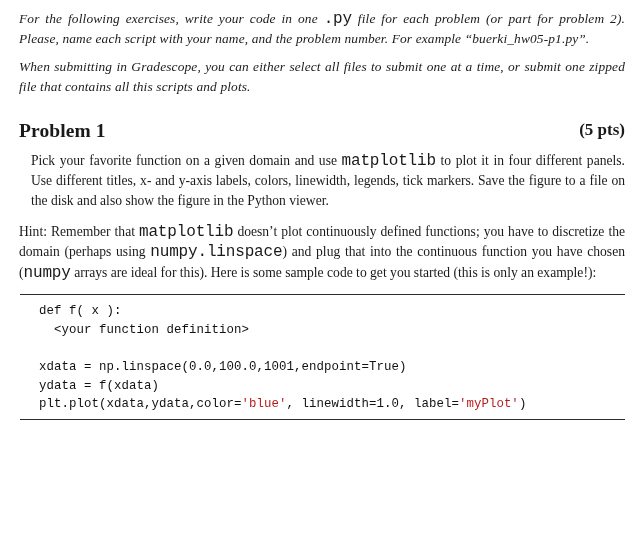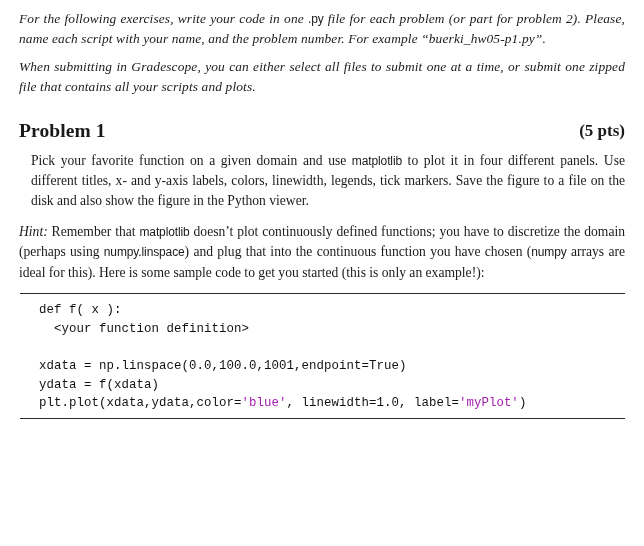--- a/index.html
+++ b/index.html
@@ -34,30 +34,30 @@
     font-size: 13.4px;
     line-height: 19.2px;
     text-align: justify;
     text-justify: inter-word;
     margin: 0 0 9px 0;
     letter-spacing: 0.01em;
   }
   p.intro:last-of-type { margin-bottom: 0; }
 
   code.mono, .mono {
-    font-family: Liberation Sans, sans-serif;
+    font-family: Liberation Mono, monospace;
     font-style: normal;
-    font-size: 12px;
+    font-size: 16px;
     letter-spacing: -0.01em;
   }
 
   
   .section-head {
     display: flex;
-    align-items: center;
+    align-items: flex-start;
     justify-content: space-between;
     margin: 24px 0 9px 0;
   }
   .section-head .title {
     font-size: 19.5px;
     font-weight: bold;
     letter-spacing: 0.005em;
   }
   .section-head .points {
     font-size: 17px;
@@ -74,21 +74,20 @@
     margin: 0 0 11px 12px;
   }
   p.hint {
     font-size: 13.6px;
     line-height: 19.6px;
     text-align: justify;
     text-justify: inter-word;
     margin: 0 0 11px 0;
   }
   .hint-label {
-    font-style: italic;
   }
 
   
   .listing {
     margin: 6px 0 0 0;
     padding: 0;
   }
   .rule {
     height: 0;
     border-top: 1.4px solid #2b2b2b;
@@ -100,31 +99,31 @@
     font-family: "Liberation Mono", "DejaVu Sans Mono", monospace;
     font-size: 12.4px;
     line-height: 18.6px;
     margin: 7px 0 5px 0;
     padding: 0 0 0 20px;
     white-space: pre;
     color: #111111;
     letter-spacing: 0.005em;
   }
   pre.code .str {
-    color: #a21caf;
+    color: #b91c1c;
   }
 </style>
 </head>
 <body>
 
 <div class="page">
   <div class="content">
 
     <p class="intro">For the following exercises, write your code in one <code class="mono">.py</code> file for each problem (or part for problem 2). Please, name each script with your name, and the problem number. For example “buerki_hw05-p1.py”.</p>
-    <p class="intro">When submitting in Gradescope, you can either select all files to submit one at a time, or submit one zipped file that contains all your scripts and plots.</p>
+    <p class="intro">When submitting in Gradescope, you can either select all files to submit one at a time, or submit one zipped file that contains all this scripts and plots.</p>
 
     <div class="section-head">
       <span class="title">Problem 1</span>
       <span class="points">(5 pts)</span>
     </div>
 
     <p class="body">Pick your favorite function on a given domain and use <code class="mono">matplotlib</code> to plot it in four different panels. Use different titles, x- and y-axis labels, colors, linewidth, legends, tick markers. Save the figure to a file on the disk and also show the figure in the Python viewer.</p>
 
     <p class="hint"><span class="hint-label">Hint:</span><span> Remember that <code class="mono">matplotlib</code> doesn’t plot continuously defined functions; you have to discretize the domain (perhaps using <code class="mono">numpy.linspace</code>) and plug that into the continuous function you have chosen (<code class="mono">numpy</code> arrays are ideal for this). Here is some sample code to get you started (this is only an example!):</span></p>
 

